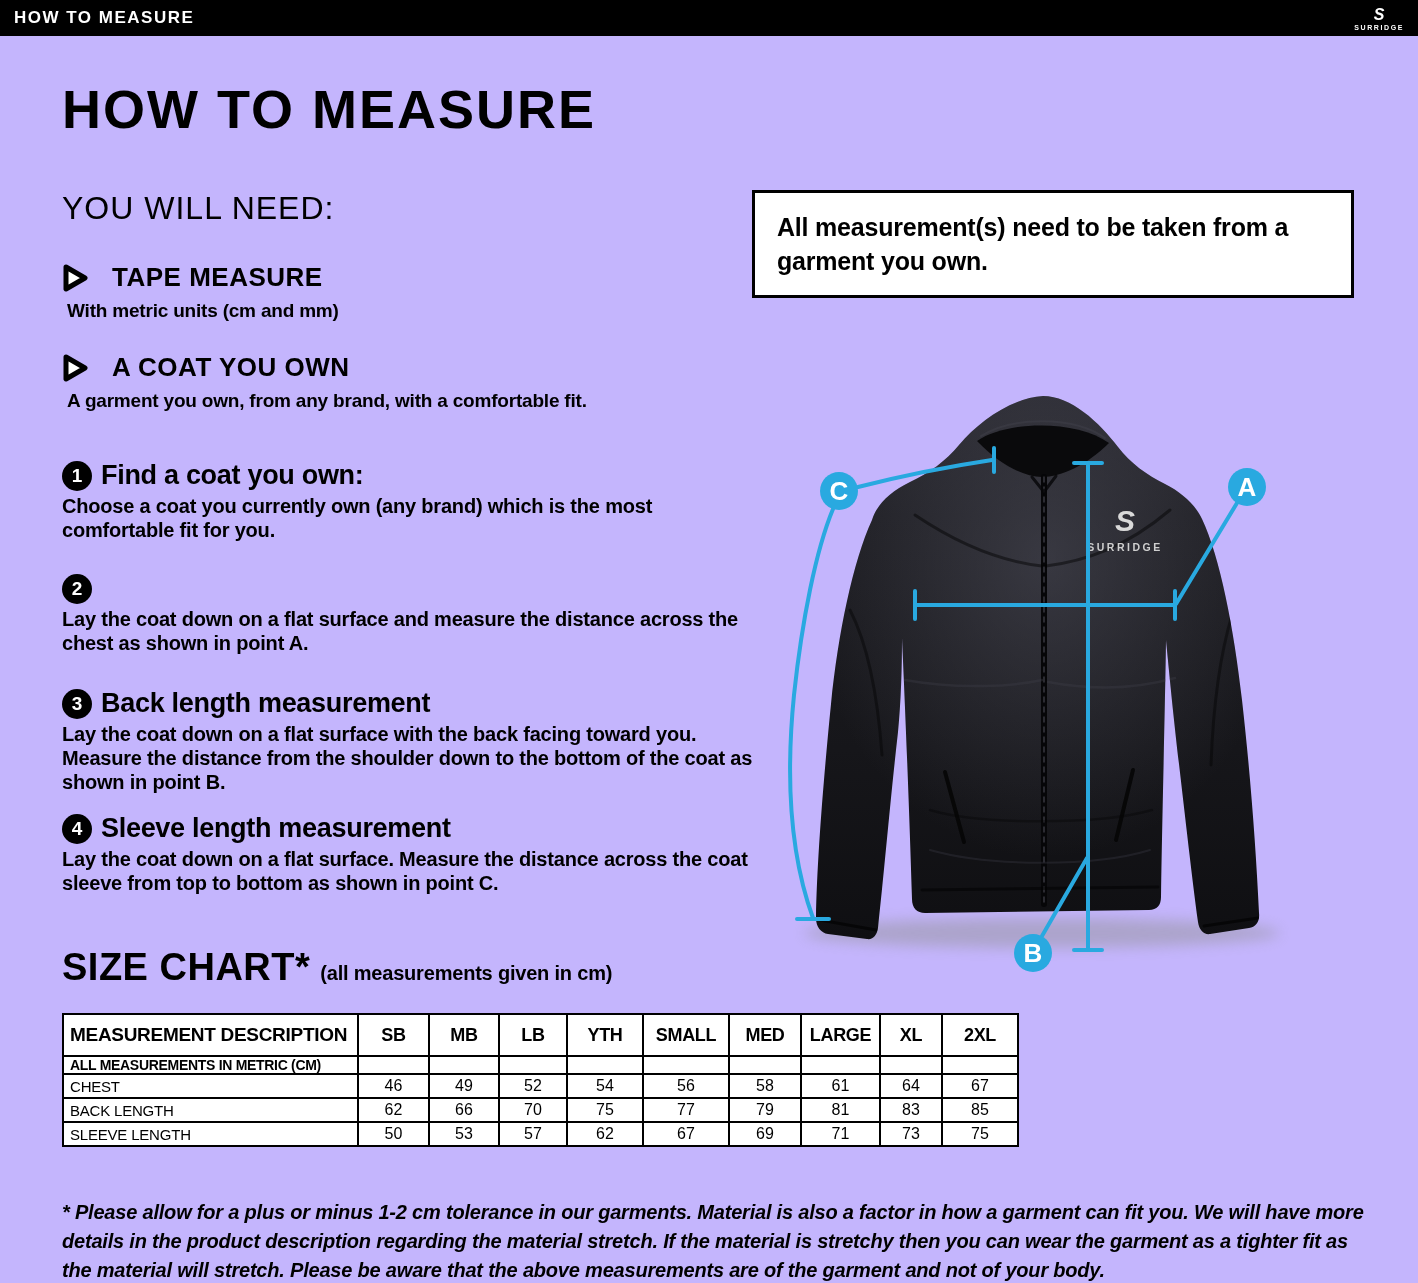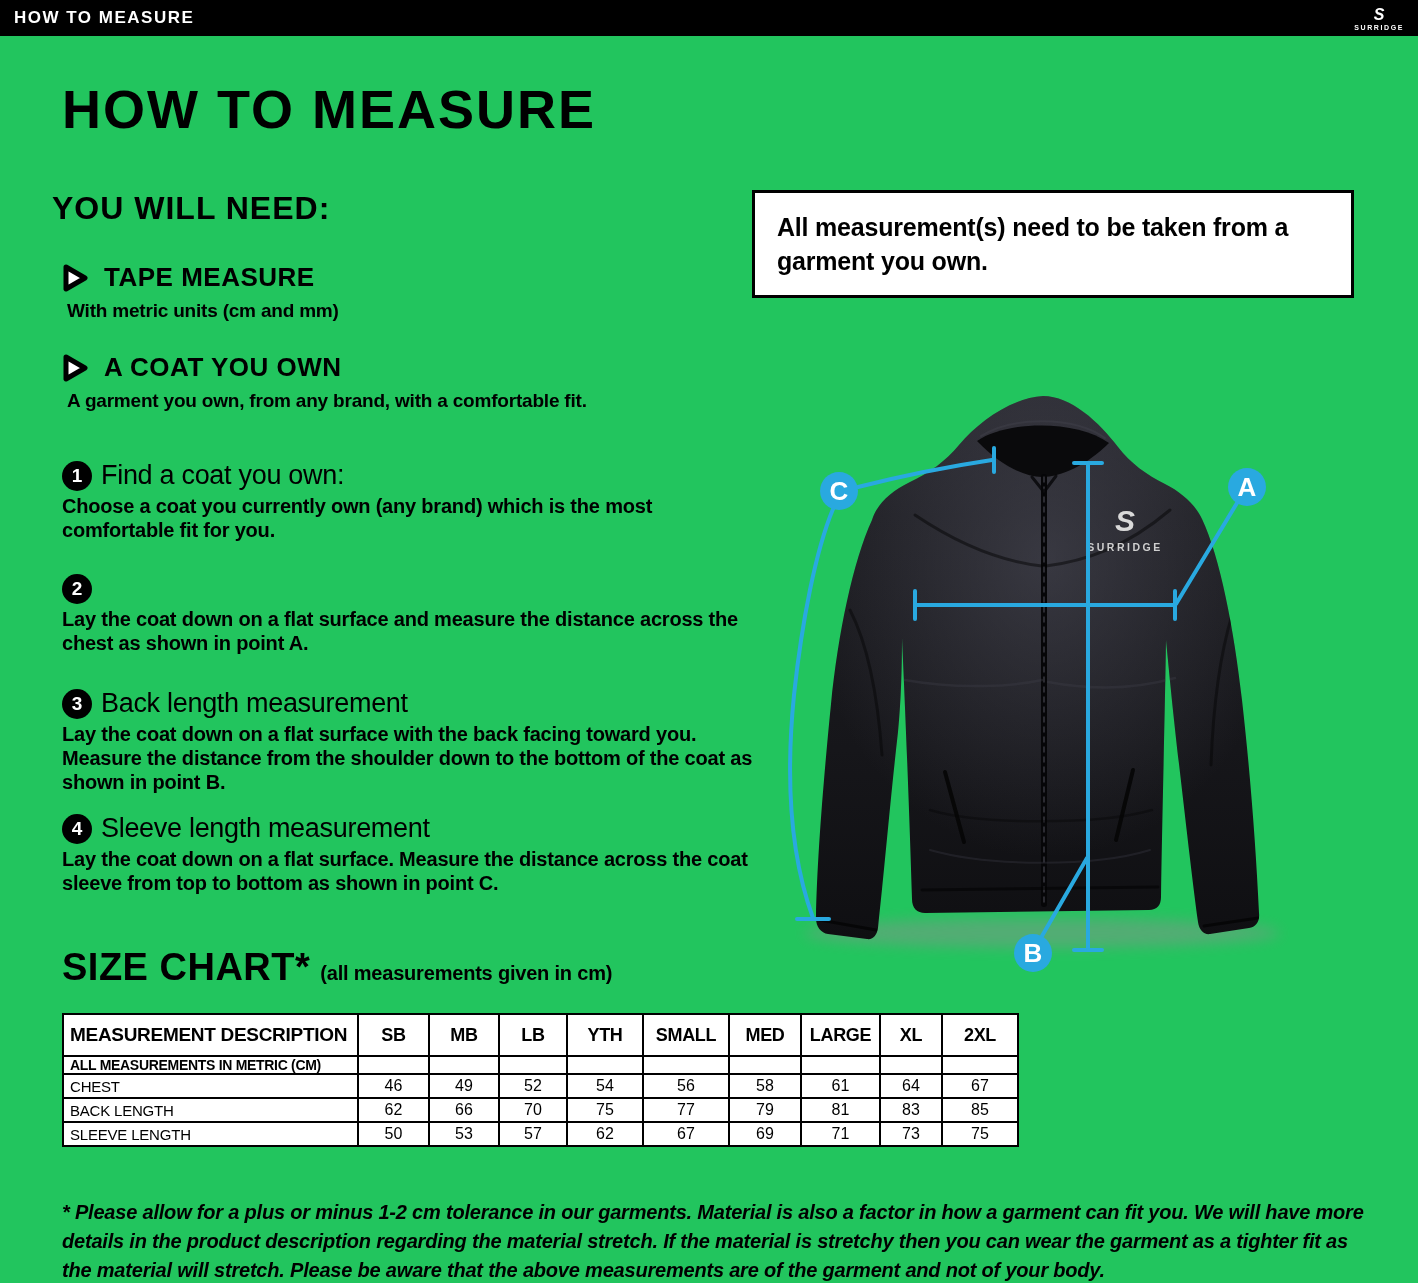--- a/index.html
+++ b/index.html
@@ -1,45 +1,45 @@
 <!DOCTYPE html>
 <html style="--accent: #29A9E0;"><head>
 <meta charset="utf-8">
 <title>How To Measure</title>
 <style>
   :root { --accent:#29A9E0; }
   * { box-sizing:border-box; margin:0; padding:0; }
   body { background:#fff; font-family:"Liberation Sans", sans-serif; color:#000; }
-  .page { position:relative; width:1418px; height:1283px; background:#22c55e; overflow:hidden; }
+  .page { position:relative; width:1418px; height:1283px; background:#c4b5fd; overflow:hidden; }
 
   
   .topbar { position:absolute; left:0; top:0; width:1418px; height:36px; background:#000;
             display:flex; align-items:center; justify-content:space-between; padding:0 14px; }
   .topbar-title { color:#fff; font-size:17px; font-weight:700; letter-spacing:1.5px; }
   .brand-badge { display:flex; flex-direction:column; align-items:center; line-height:1; padding-top:2px; }
   .brand-s { color:#fff; font-size:16px; font-weight:700; font-style:italic; }
   .brand-name { color:#fff; font-size:7px; font-weight:700; letter-spacing:1.6px; margin-top:1px; }
 
   
   .h1 { position:absolute; left:62px; top:82px; font-size:54px; font-weight:800; letter-spacing:2px; line-height:1; }
-  .ywn { position:absolute; left:52px; top:190px; font-size:32px; font-weight:700; letter-spacing:1px; }
+  .ywn { position:absolute; left:62px; top:190px; font-size:32px; font-weight:400; letter-spacing:1px; }
 
   
   .need-item { position:absolute; left:62px; width:690px; }
-  .need-head { display:flex; align-items:center; gap:16px; }
+  .need-head { display:flex; align-items:center; gap:24px; }
   .need-title { font-size:26px; font-weight:800; letter-spacing:0.5px; }
   .need-desc { font-size:19px; font-weight:700; letter-spacing:-0.2px; margin:7px 0 0 5px; }
 
   
   .step { position:absolute; left:62px; width:692px; }
   .step-head { display:flex; align-items:center; gap:9px; }
   .step-num { width:30px; height:30px; border-radius:50%; background:#000; color:#fff;
               font-size:19px; font-weight:700; display:inline-flex; align-items:center;
               justify-content:center; flex:0 0 auto; }
-  .step-title { font-size:27px; font-weight:400; letter-spacing:-0.3px; }
+  .step-title { font-size:27px; font-weight:700; letter-spacing:-0.3px; }
   .step-desc { font-size:20px; font-weight:700; letter-spacing:-0.2px; line-height:24px; margin-top:3px; }
 
   
   .callout { position:absolute; left:752px; top:190px; width:602px; min-height:108px;
              border:3px solid #000; padding:17px 22px; font-size:25px; font-weight:700;
              line-height:34px; letter-spacing:-0.2px; background:#fff; }
 
   
   .diagram { position:absolute; left:780px; top:380px; width:620px; height:620px; }
   .jacket-svg { position:absolute; left:0; top:0; width:620px; height:620px; }

